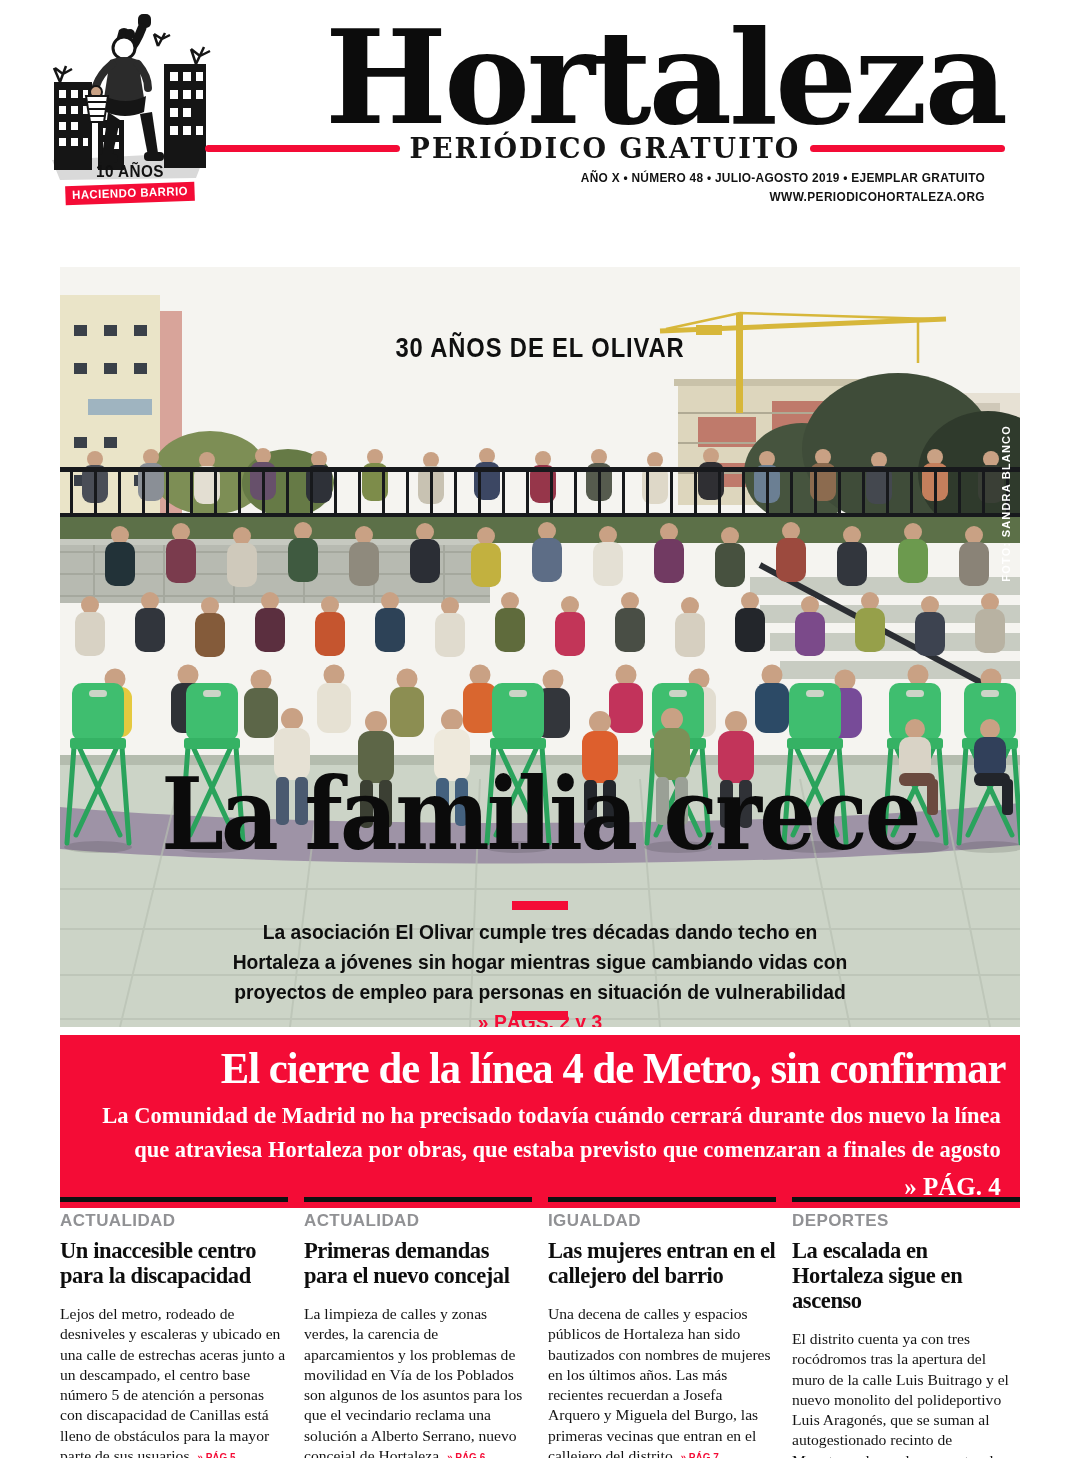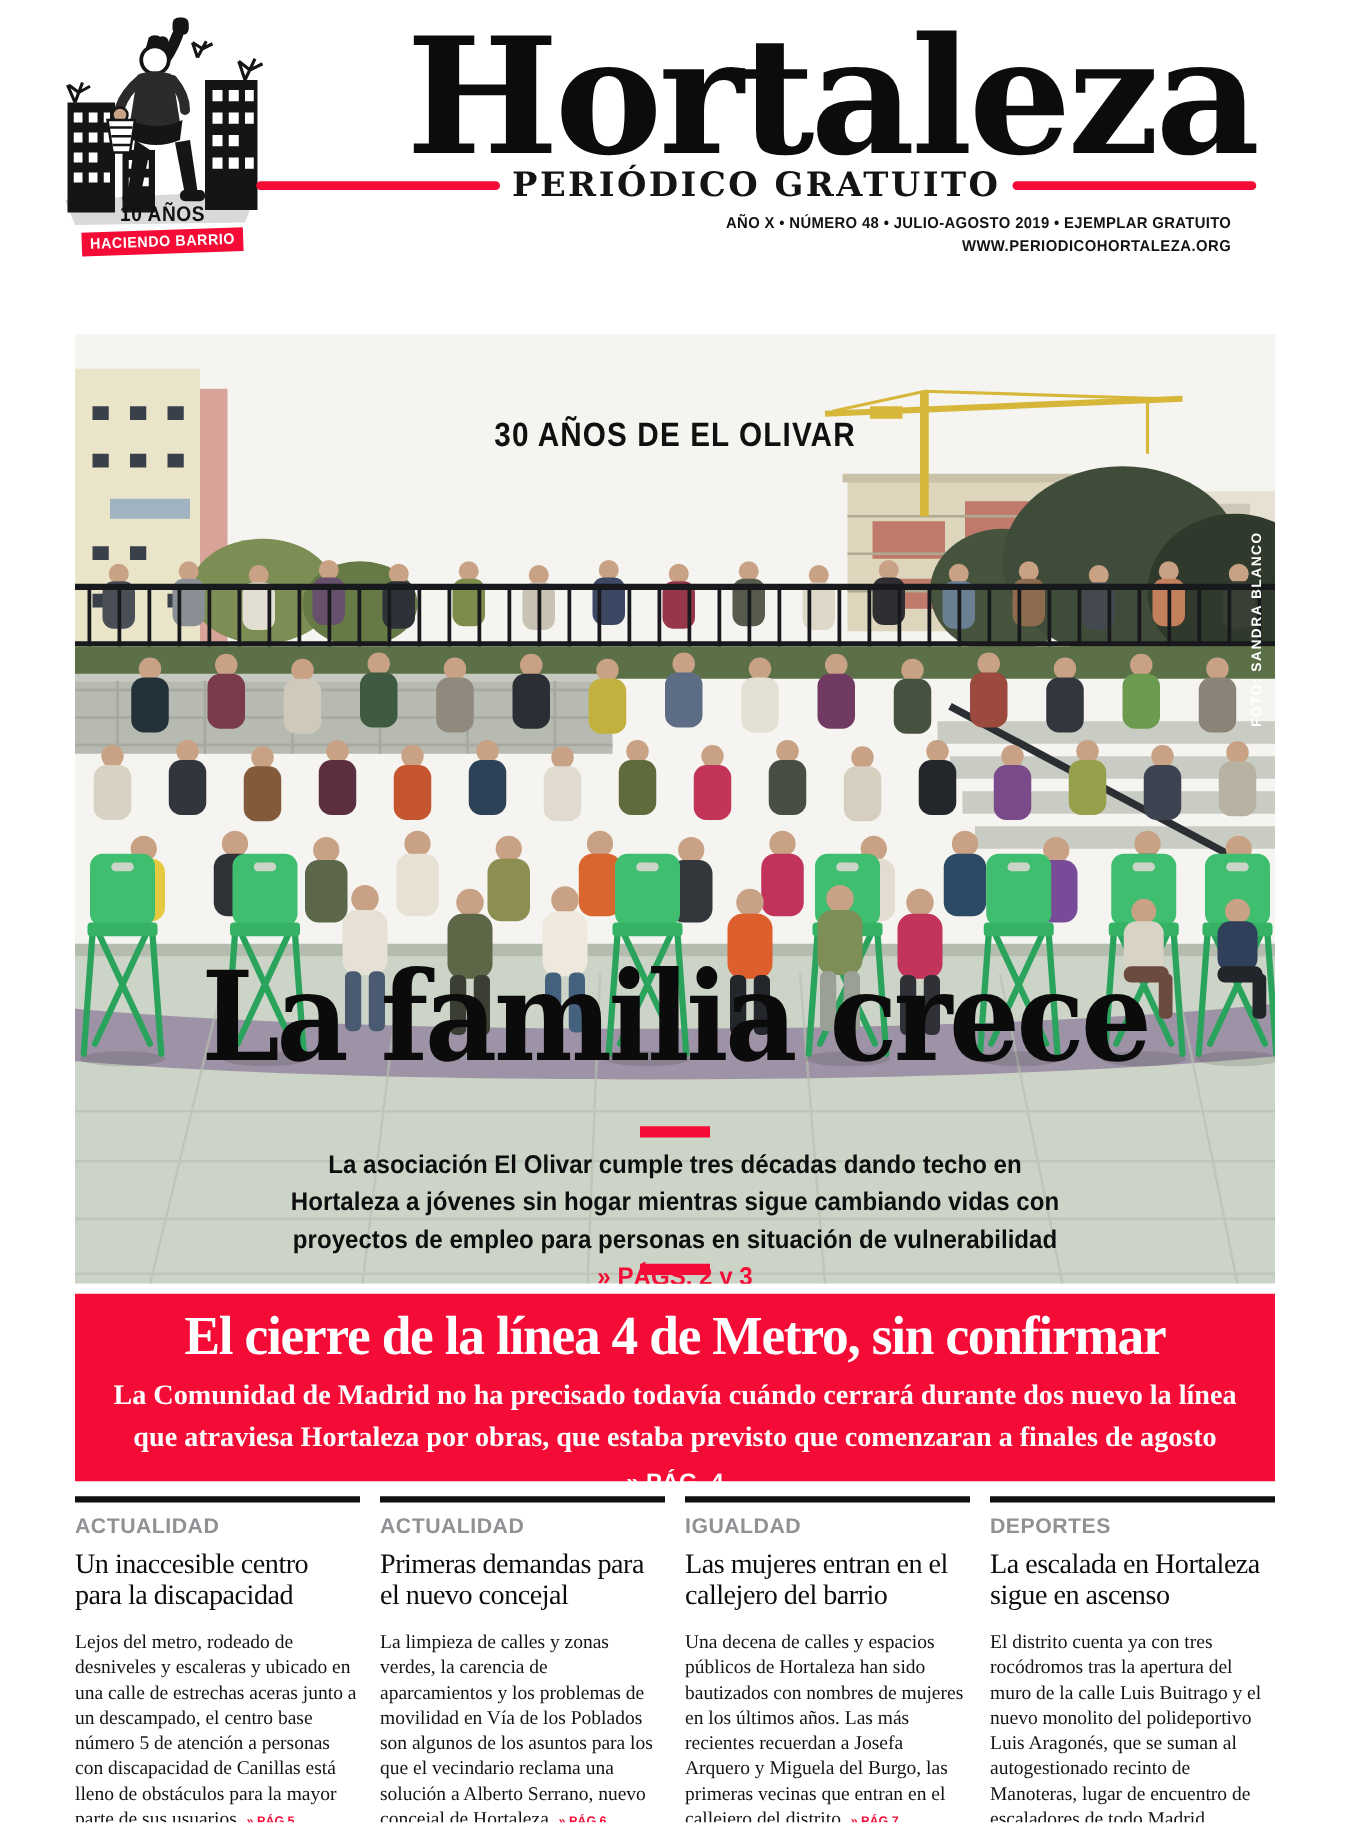--- a/index.html
+++ b/index.html
@@ -33,33 +33,33 @@
   .cover-headline{top:498px;font-family:"DejaVu Serif",serif;font-weight:bold;font-size:99px;
                   line-height:1;letter-spacing:-3px;color:#0b0b0b;transform:scaleX(.9);white-space:nowrap;}
   .red-dash{position:absolute;left:50%;transform:translateX(-50%);width:56px;height:9px;background:#f40c36;}
   .dash1{top:634px;} .dash2{top:744px;}
   .standfirst{position:absolute;top:650px;left:50%;transform:translateX(-50%) scaleX(.94);width:680px;
               font-size:20.5px;font-weight:bold;line-height:1.47;color:#0e0e0e;text-align:center;}
   .ref-red{color:#f40c36;font-weight:bold;white-space:nowrap;}
   .photo-credit{position:absolute;right:8px;top:158px;writing-mode:vertical-rl;transform:rotate(180deg);
                 color:#ffffff;font-size:11px;font-weight:bold;letter-spacing:1.2px;}
   
-  .banner{position:absolute;left:60px;top:1035px;width:960px;height:150px;background:#f40c36;
-          color:#fff;text-align:center;box-sizing:border-box;padding-top:9px;}
+  .banner{position:absolute;left:60px;top:1035px;width:960px;height:173px;background:#f40c36;
+          color:#fff;text-align:right;box-sizing:border-box;padding-top:9px;}
   .banner-headline{font-family:"Liberation Serif",serif;font-weight:bold;font-size:44px;line-height:1.15;
                    letter-spacing:-1px;white-space:nowrap;transform:scaleX(.97);}
   .banner-sub{font-family:"Liberation Serif",serif;font-weight:bold;font-size:22.5px;line-height:1.55;
               width:96%;margin:4px auto 0;}
-  .ref-white{font-family:Liberation Sans, sans-serif;font-weight:bold;font-size:19px;white-space:nowrap;}
+  .ref-white{font-family:Liberation Serif, serif;font-weight:bold;font-size:25px;white-space:nowrap;}
   
   .briefs{position:absolute;left:60px;top:1197px;width:960px;display:grid;
           grid-template-columns:repeat(4,1fr);column-gap:16px;}
   .brief-bar{height:5px;background:#101010;}
   .kicker{margin-top:9px;font-size:17px;font-weight:bold;letter-spacing:.4px;color:#909194;}
-  .brief-headline{font-family:"Liberation Serif",serif;font-weight:normal;font-size:22.5px;line-height:1.12;
+  .brief-headline{font-family:"Liberation Serif",serif;font-weight:bold;font-size:22.5px;line-height:1.12;
                   letter-spacing:-.4px;color:#0d0d0d;margin:7px 0 8px;}
   .brief-body{font-family:"Liberation Serif",serif;font-size:15.6px;line-height:1.3;color:#141414;}
   .brief-body .ref-red{font-family:"Liberation Sans",sans-serif;font-size:10px;text-align:center;}
   
   .h{fill:#c9a184;} .b{fill:var(--c,#555);} .lg{fill:var(--l,#3a3f46);}
 </style>
 </head>
 <body>
 
 <div class="page">

